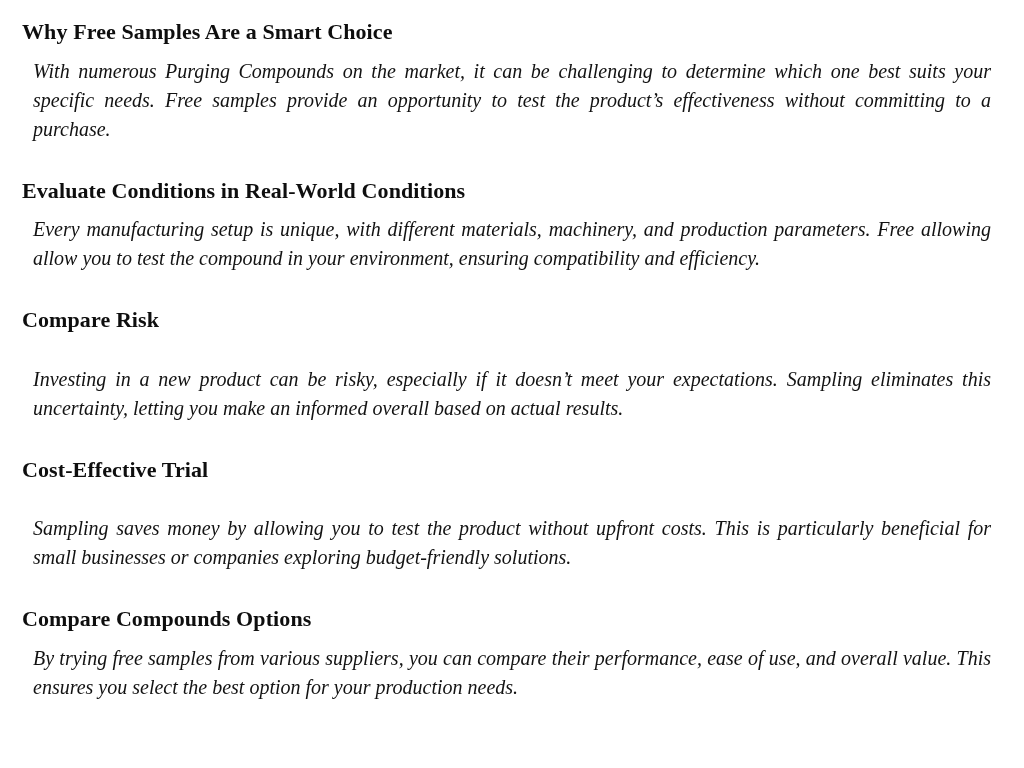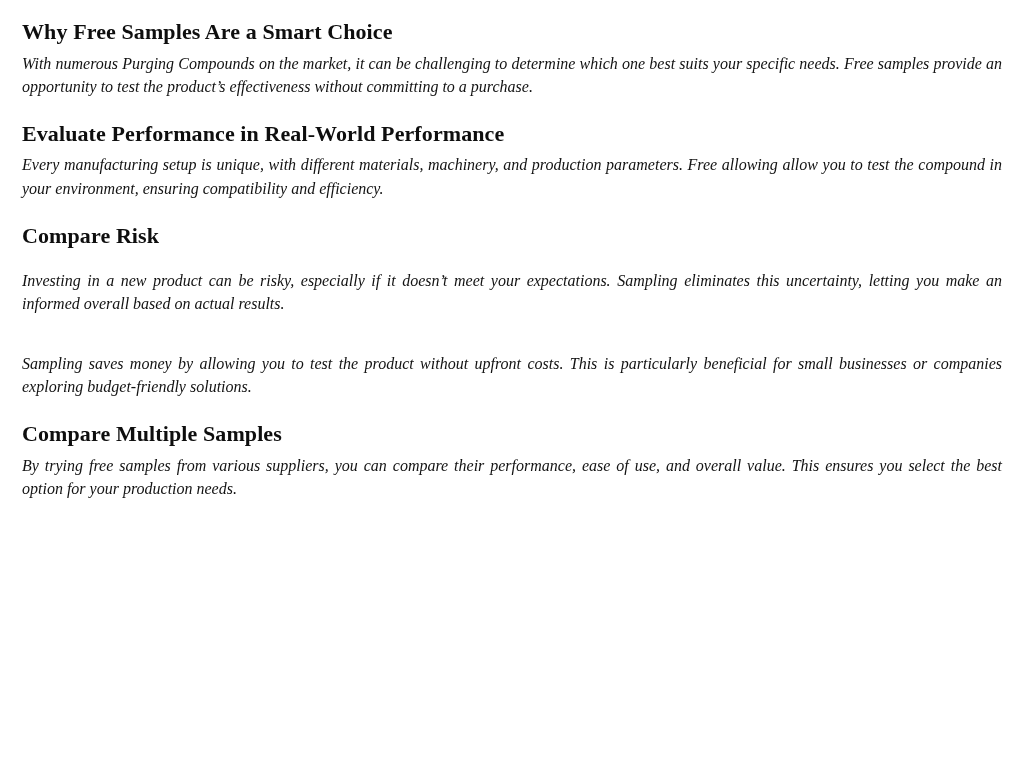--- a/index.html
+++ b/index.html
@@ -28,23 +28,23 @@
     font-weight: bold;
     font-size: 22px;
     line-height: 1.25;
     margin: 0 0 6px 0;
     letter-spacing: 0.1px;
     color: #0e0e0e;
   }
   p.body-text {
     font-family: "Liberation Serif", serif;
     font-style: italic;
-    font-size: 16px;
+    font-size: 20px;
     line-height: 1.45;
-    margin: 0;
+    margin: 11px;
     text-align: justify;
     text-justify: inter-word;
     color: #121212;
   }
   
   .gap-sm { height: 14px; }
   .gap-md { height: 22px; }
 </style>
 </head>
 <body>
@@ -52,39 +52,40 @@
 <div class="page">
 
   <div class="section">
     <h2 class="heading">Why Free Samples Are a Smart Choice</h2>
     <p class="body-text">With numerous Purging Compounds on the market, it can be challenging to determine which one best suits your specific needs. Free samples provide an opportunity to test the product’s effectiveness without committing to a purchase.</p>
   </div>
 
   <div class="gap-md"></div>
 
   <div class="section">
-    <h2 class="heading">Evaluate Performance in Real-World Performance</h2>
+    <h2 class="heading">Evaluate Conditions in Real-World Conditions</h2>
     <p class="body-text">Every manufacturing setup is unique, with different materials, machinery, and production parameters. Free allowing allow you to test the compound in your environment, ensuring compatibility and efficiency.</p>
   </div>
 
   <div class="gap-md"></div>
 
   <div class="section">
     <h2 class="heading">Compare Risk</h2>
     <div class="gap-sm"></div>
     <p class="body-text">Investing in a new product can be risky, especially if it doesn’t meet your expectations. Sampling eliminates this uncertainty, letting you make an informed overall based on actual results.</p>
   </div>
 
   <div class="gap-md"></div>
 
   <div class="section">
+    <h2 class="heading">Cost-Effective Trial</h2>
     <div class="gap-sm"></div>
     <p class="body-text">Sampling saves money by allowing you to test the product without upfront costs. This is particularly beneficial for small businesses or companies exploring budget-friendly solutions.</p>
   </div>
 
   <div class="gap-md"></div>
 
   <div class="section">
-    <h2 class="heading">Compare Multiple Samples</h2>
+    <h2 class="heading">Compare Compounds Options</h2>
     <p class="body-text">By trying free samples from various suppliers, you can compare their performance, ease of use, and overall value. This ensures you select the best option for your production needs.</p>
   </div>
 
 </div>
 
 </body></html>

